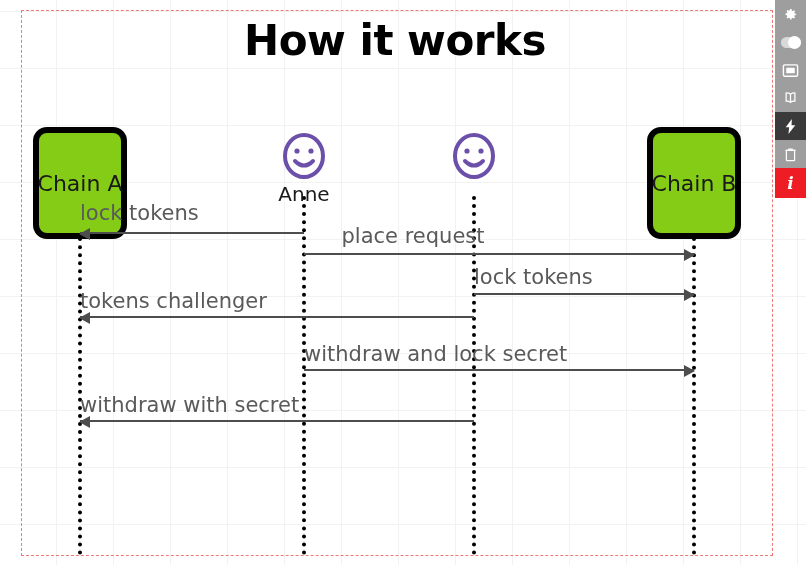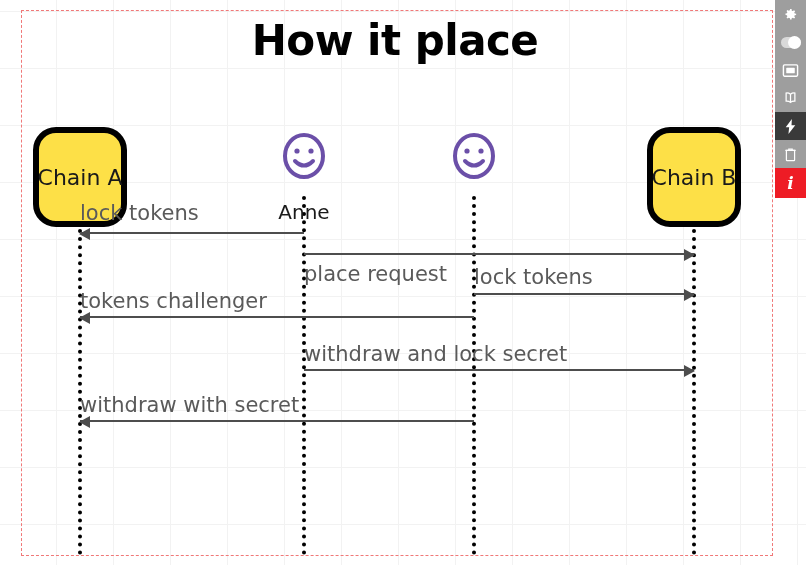--- a/index.html
+++ b/index.html
@@ -49,25 +49,25 @@
     font-size: 42px;
     font-weight: 700;
     letter-spacing: -0.5px;
     color: #000000;
     white-space: nowrap;
   }
 
   
   .chain-box {
     position: absolute;
-    width: 94px; height: 100px;
+    width: 94px; height: 112px;
     border: 6px solid #000000;
-    border-radius: 23px;
+    border-radius: 14px;
     box-sizing: border-box;
-    background: #fde047;
+    background: #84cc16;
   }
   .chain-label {
     position: absolute;
     top: 50%;
     left: 50%;
     transform: translate(-50%, -50%);
     font-size: 22px;
     color: #1a1a1a;
     white-space: nowrap;
     font-family: "DejaVu Sans", "Liberation Sans", sans-serif;
@@ -77,21 +77,21 @@
     position: absolute;
     width: 90px;
     text-align: center;
   }
   .actor .face {
     display: block;
     margin: 0 auto;
   }
   .actor .actor-label {
     display: block;
-    margin-top: 19px;
+    margin-top: 1px;
     font-size: 20px;
     color: #1a1a1a;
     white-space: nowrap;
     font-family: "DejaVu Sans", "Liberation Sans", sans-serif;
   }
 
   
   .lifeline {
     position: absolute;
     width: 0;
@@ -171,21 +171,21 @@
     border-radius: 50%;
     background: #ffffff;
   }
 </style>
 </head>
 <body>
 
 <div id="canvas"></div>
 <div id="page-bounds"></div>
 
-<div id="title">How it place</div>
+<div id="title">How it works</div>
 
 <div class="lifeline" style="left:78px;  top:213px; height:342px;"></div>
 <div class="lifeline" style="left:302px; top:196px; height:359px;"></div>
 <div class="lifeline" style="left:472px; top:196px; height:359px;"></div>
 <div class="lifeline" style="left:692px; top:213px; height:342px;"></div>
 
 <div class="chain-box" style="left:33px; top:127px;">
   <span class="chain-label">Chain A</span>
 </div>
 
@@ -213,21 +213,21 @@
 </div>
 
 <div class="msg" style="left:80px; top:232px; width:224px;">
   <span class="arrowhead left"></span>
 </div>
 <div class="msg-label" style="left:80px; top:201px; width:224px;">lock tokens</div>
 
 <div class="msg" style="left:304px; top:253px; width:390px;">
   <span class="arrowhead right"></span>
 </div>
-<div class="msg-label" style="left:304px; top:224px; width:250px; text-align:left;margin-top:38px;">place request</div>
+<div class="msg-label" style="left:288px; top:224px; width:250px; text-align:center;">place request</div>
 
 <div class="msg" style="left:474px; top:293px; width:220px;">
   <span class="arrowhead right"></span>
 </div>
 <div class="msg-label" style="left:474px; top:265px; width:220px;">lock tokens</div>
 
 <div class="msg" style="left:80px; top:316px; width:394px;">
   <span class="arrowhead left"></span>
 </div>
 <div class="msg-label" style="left:80px; top:289px; width:394px;">tokens challenger</div>

